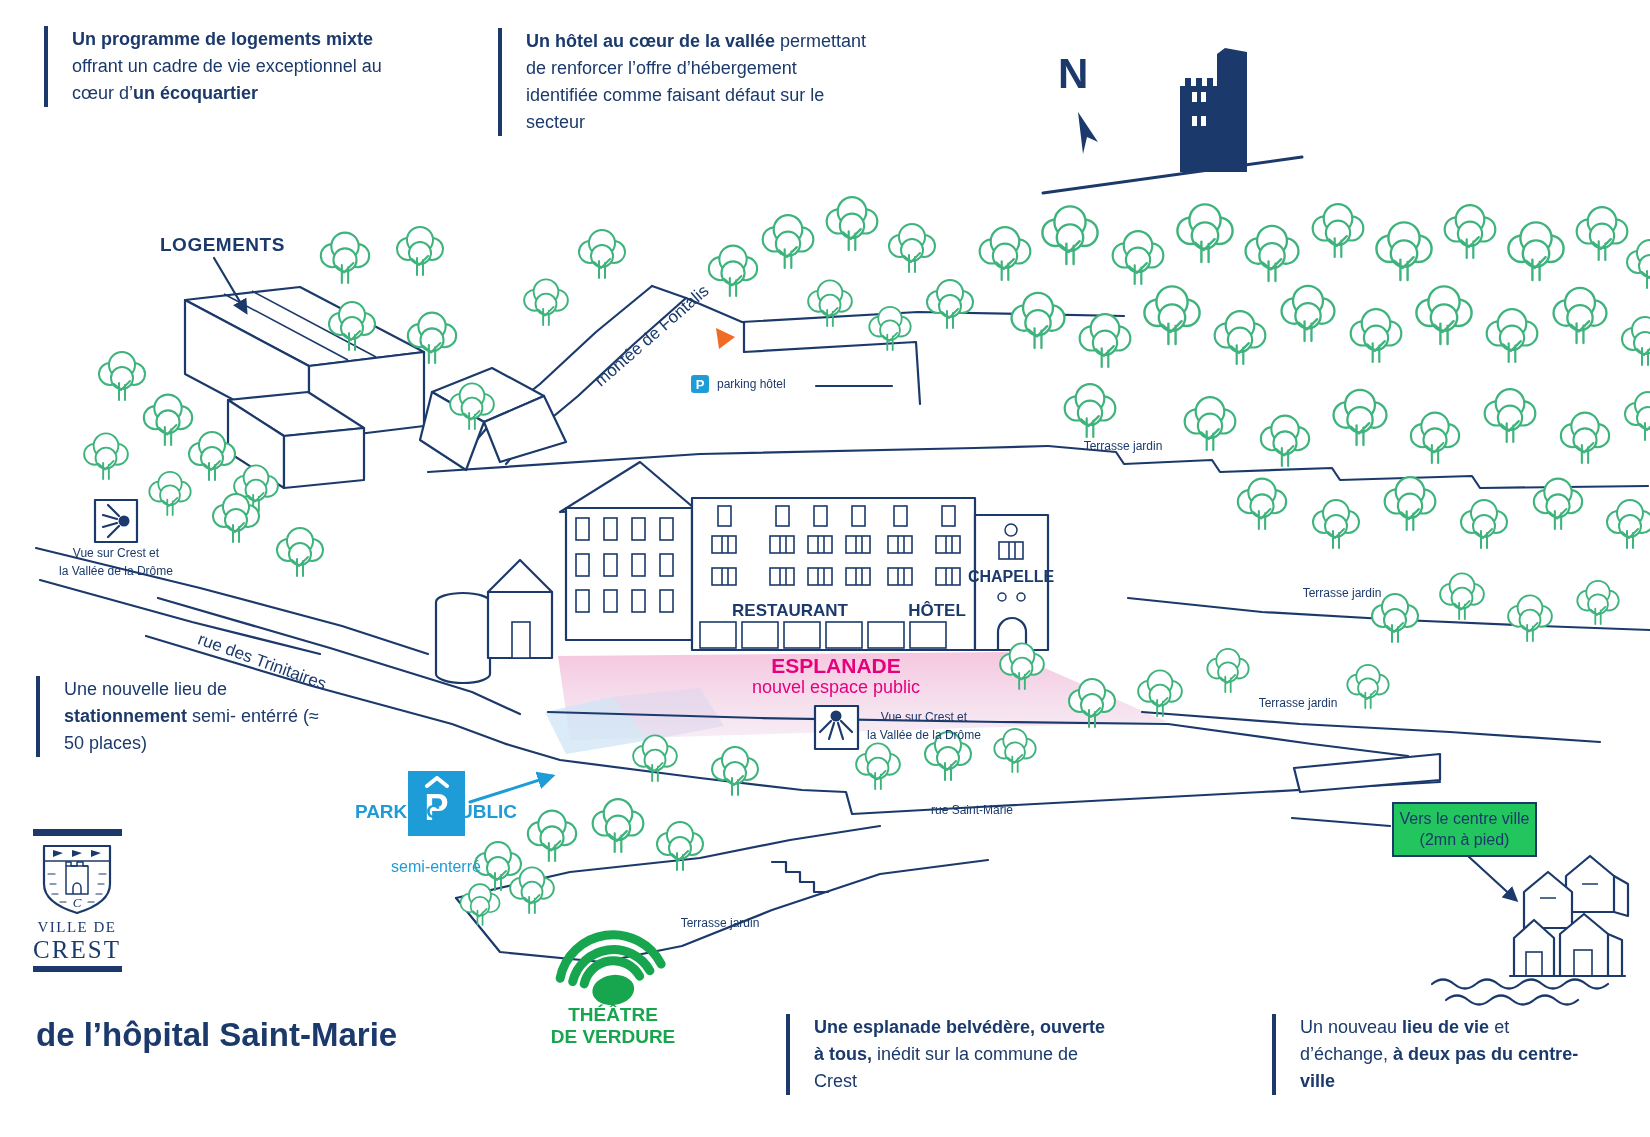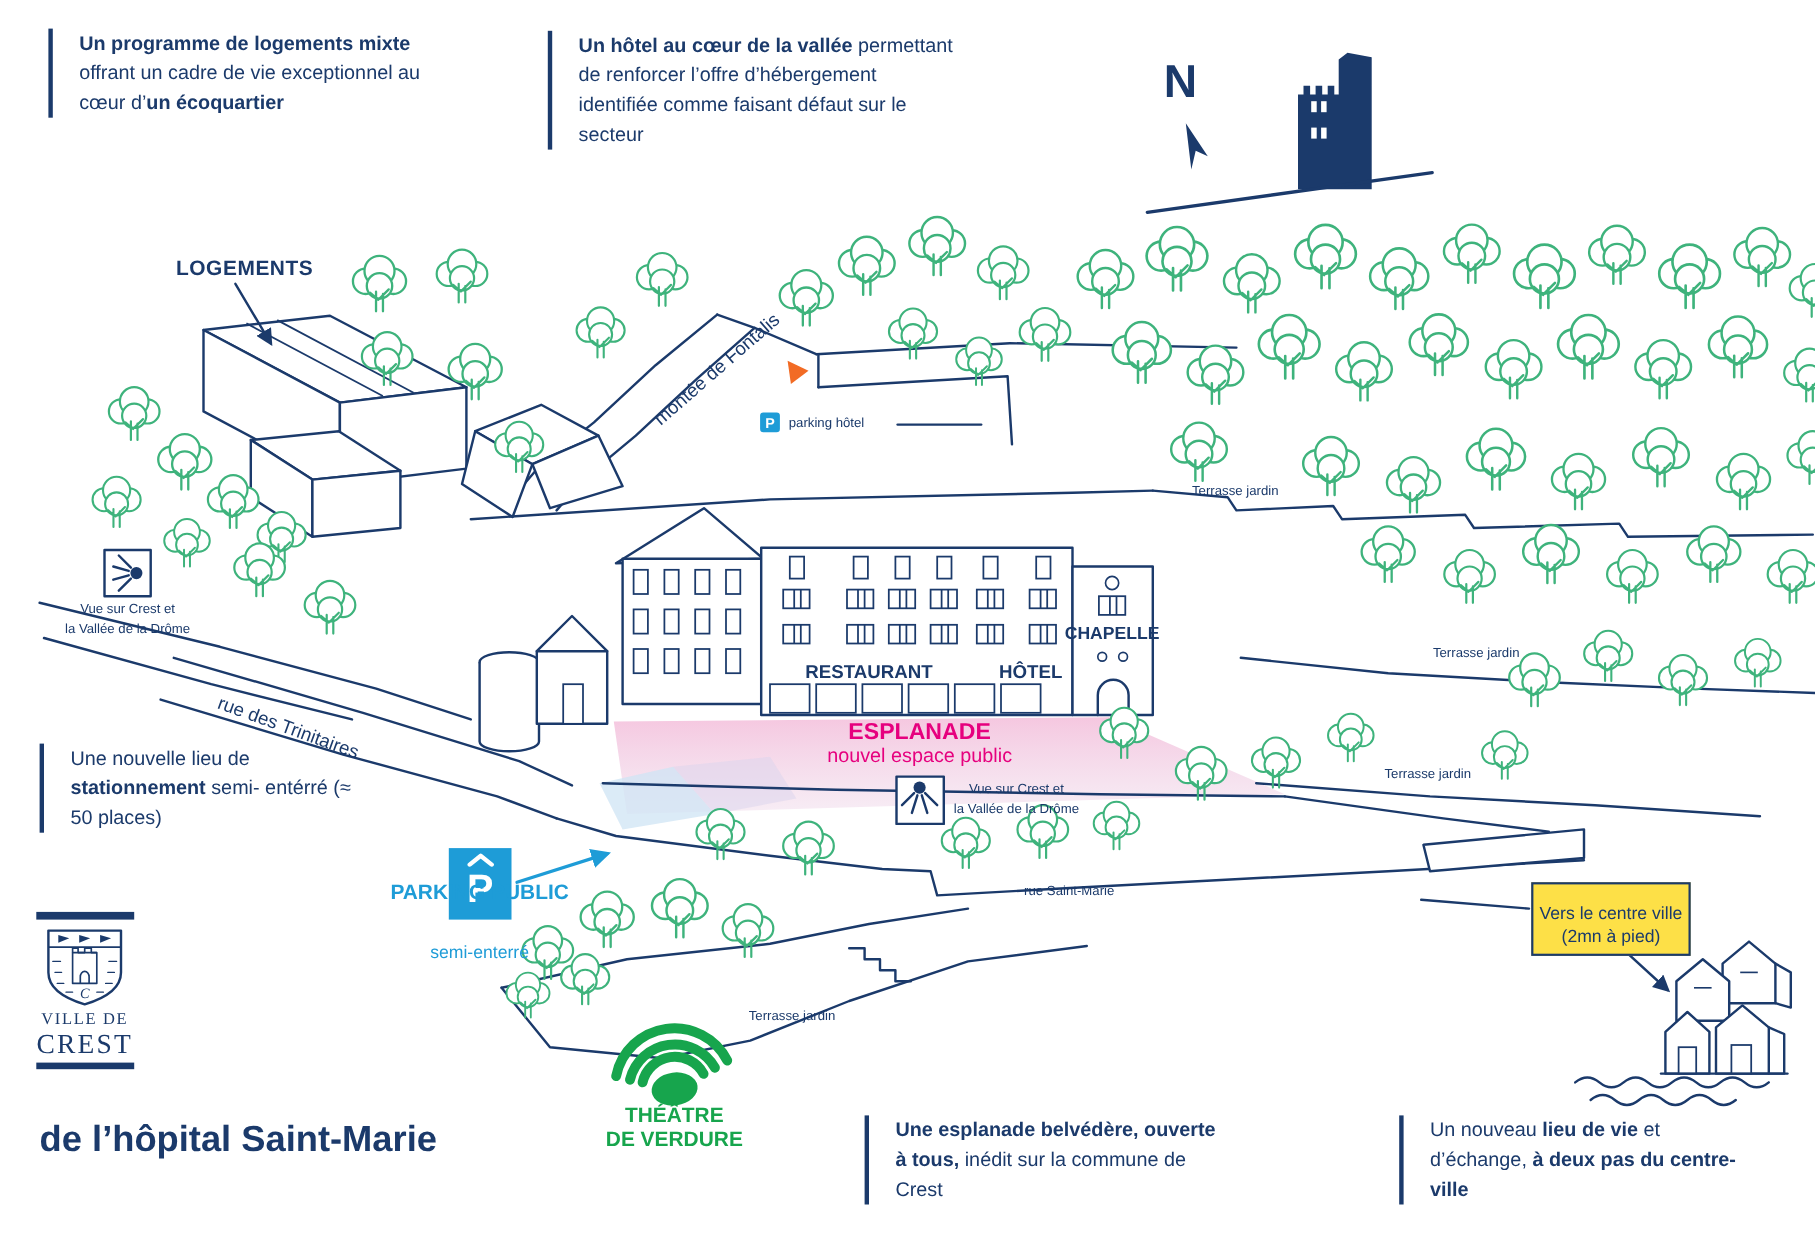--- a/index.html
+++ b/index.html
@@ -32,22 +32,22 @@
   .bold{font-weight:700;}
   .callout{position:absolute;z-index:2;border-left:4px solid var(--navy);padding-left:24px;
            font-size:18px;line-height:27px;color:var(--navy);white-space:normal;}
   .callout .b{font-weight:700;}
   .magenta{color:var(--magenta);}
   .blue{color:var(--blue);}
   .green{color:var(--theatre-green);}
   .serif{font-family:"Liberation Serif",serif;}
   .p-icon{position:absolute;z-index:2;background:var(--blue);color:#fff;display:flex;
           align-items:center;justify-content:center;font-weight:700;}
-  .box{position:absolute;z-index:2;border:2.5px solid var(--navy);background:#fde047;
-       text-align:center;font-size:16px;line-height:21px;padding-top:16px;}
+  .box{position:absolute;z-index:2;border:2.5px solid var(--navy);background:#22c55e;
+       text-align:center;font-size:16px;line-height:21px;padding-top:4px;}
   .title{position:absolute;z-index:2;font-size:33px;line-height:37px;font-weight:700;color:var(--navy);}
 </style>
 </head>
 <body>
 
 <div class="canvas">
 
 <svg class="art" width="1650" height="1137" viewBox="0 0 1650 1137">
   <defs>
     <g id="tree" class="tree">

